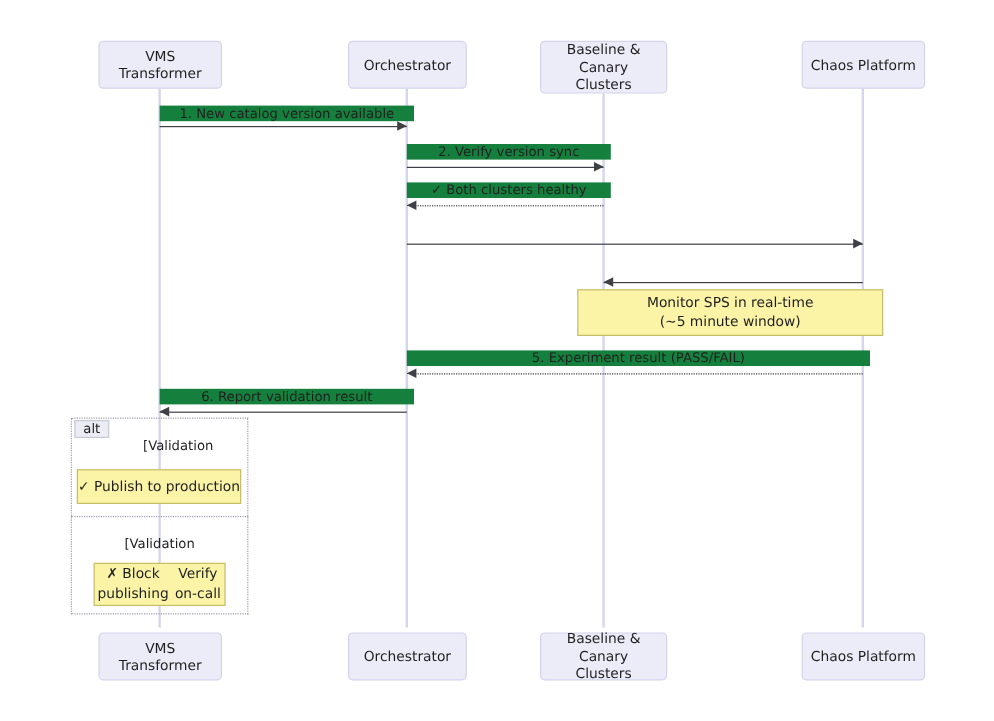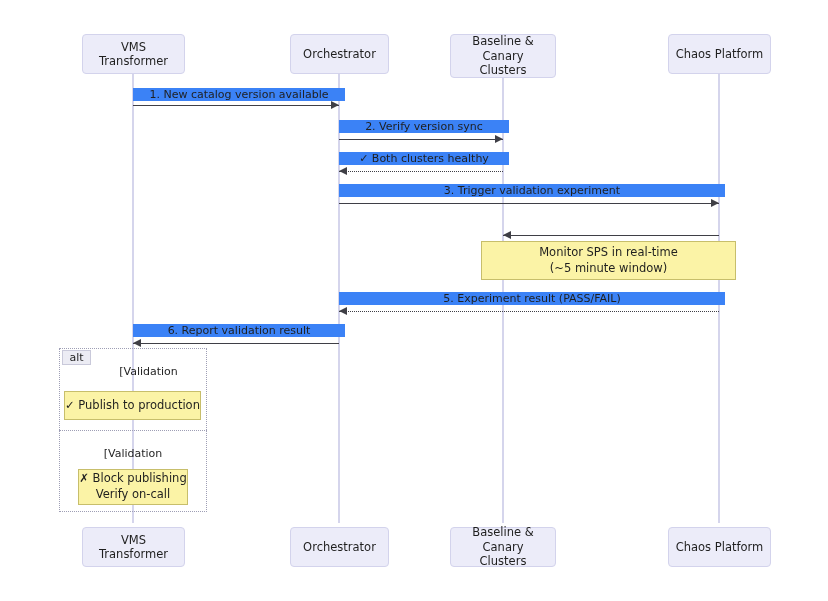--- a/index.html
+++ b/index.html
@@ -67,21 +67,21 @@
   .arrowhead.left {
     border-right: 8px solid #3f3f46;
   }
 
   .msglabel {
     position: absolute;
     font-size: 11px;
     color: #1f1f1f;
     white-space: nowrap;
     text-align: center;
-    background: #3b82f6;
+    background: #15803d;
     padding: 0 3px;
   }
 
   
   .note {
     position: absolute;
     box-sizing: border-box;
     background: #FBF3A6;
     border: 1px solid #C7BE6B;
     display: flex;
@@ -159,21 +159,20 @@
   <div class="arrowhead right" style="left:331px; top:100.5px;"></div>
 
   <div class="msglabel" style="left:339px; top:120px; width:164px;">2. Verify version sync</div>
   <div class="msg" style="left:339px; top:139px; width:164px;"></div>
   <div class="arrowhead right" style="left:495px; top:134.5px;"></div>
 
   <div class="msglabel" style="left:339px; top:152px; width:164px;">✓ Both clusters healthy</div>
   <div class="msg dashed" style="left:339px; top:171px; width:164px;"></div>
   <div class="arrowhead left" style="left:339px; top:166.5px;"></div>
 
-  <div class="msglabel" style="left:339px; top:184px; width:380px;">3. Trigger validation experiment</div>
   <div class="msg" style="left:339px; top:203px; width:380px;"></div>
   <div class="arrowhead right" style="left:711px; top:198.5px;"></div>
 
   <div class="msg" style="left:503px; top:235px; width:216px;"></div>
   <div class="arrowhead left" style="left:503px; top:230.5px;"></div>
 
   <div class="note" style="left:481px; top:241px; width:255px; height:39px; flex-direction:column;">
     <span>Monitor SPS in real-time</span>
     <span>(~5 minute window)</span>
   </div>
@@ -201,21 +200,21 @@
     <span>✓ Publish to production</span>
   </div>
 
   <div class="fragment-divider" style="left:59px; top:430px; width:148px;"></div>
 
   <div class="condition" style="left:59px; top:433px; width:148px;">
     <span>[Validation</span><br>
     <span>FAILED]</span>
   </div>
 
-  <div class="note" style="left:78px; top:469px; width:110px; height:36px; flex-direction:column;">
+  <div class="note" style="left:78px; top:469px; width:110px; height:36px; flex-direction:row;">
     <span>✗ Block publishing</span>
     <span>Verify on-call</span>
   </div>
 
   <div class="participant" style="left:82px; top:527px; width:103px; height:40px;">
     <span>VMS Transformer</span>
   </div>
 
   <div class="participant" style="left:290px; top:527px; width:99px; height:40px;">
     <span>Orchestrator</span>

